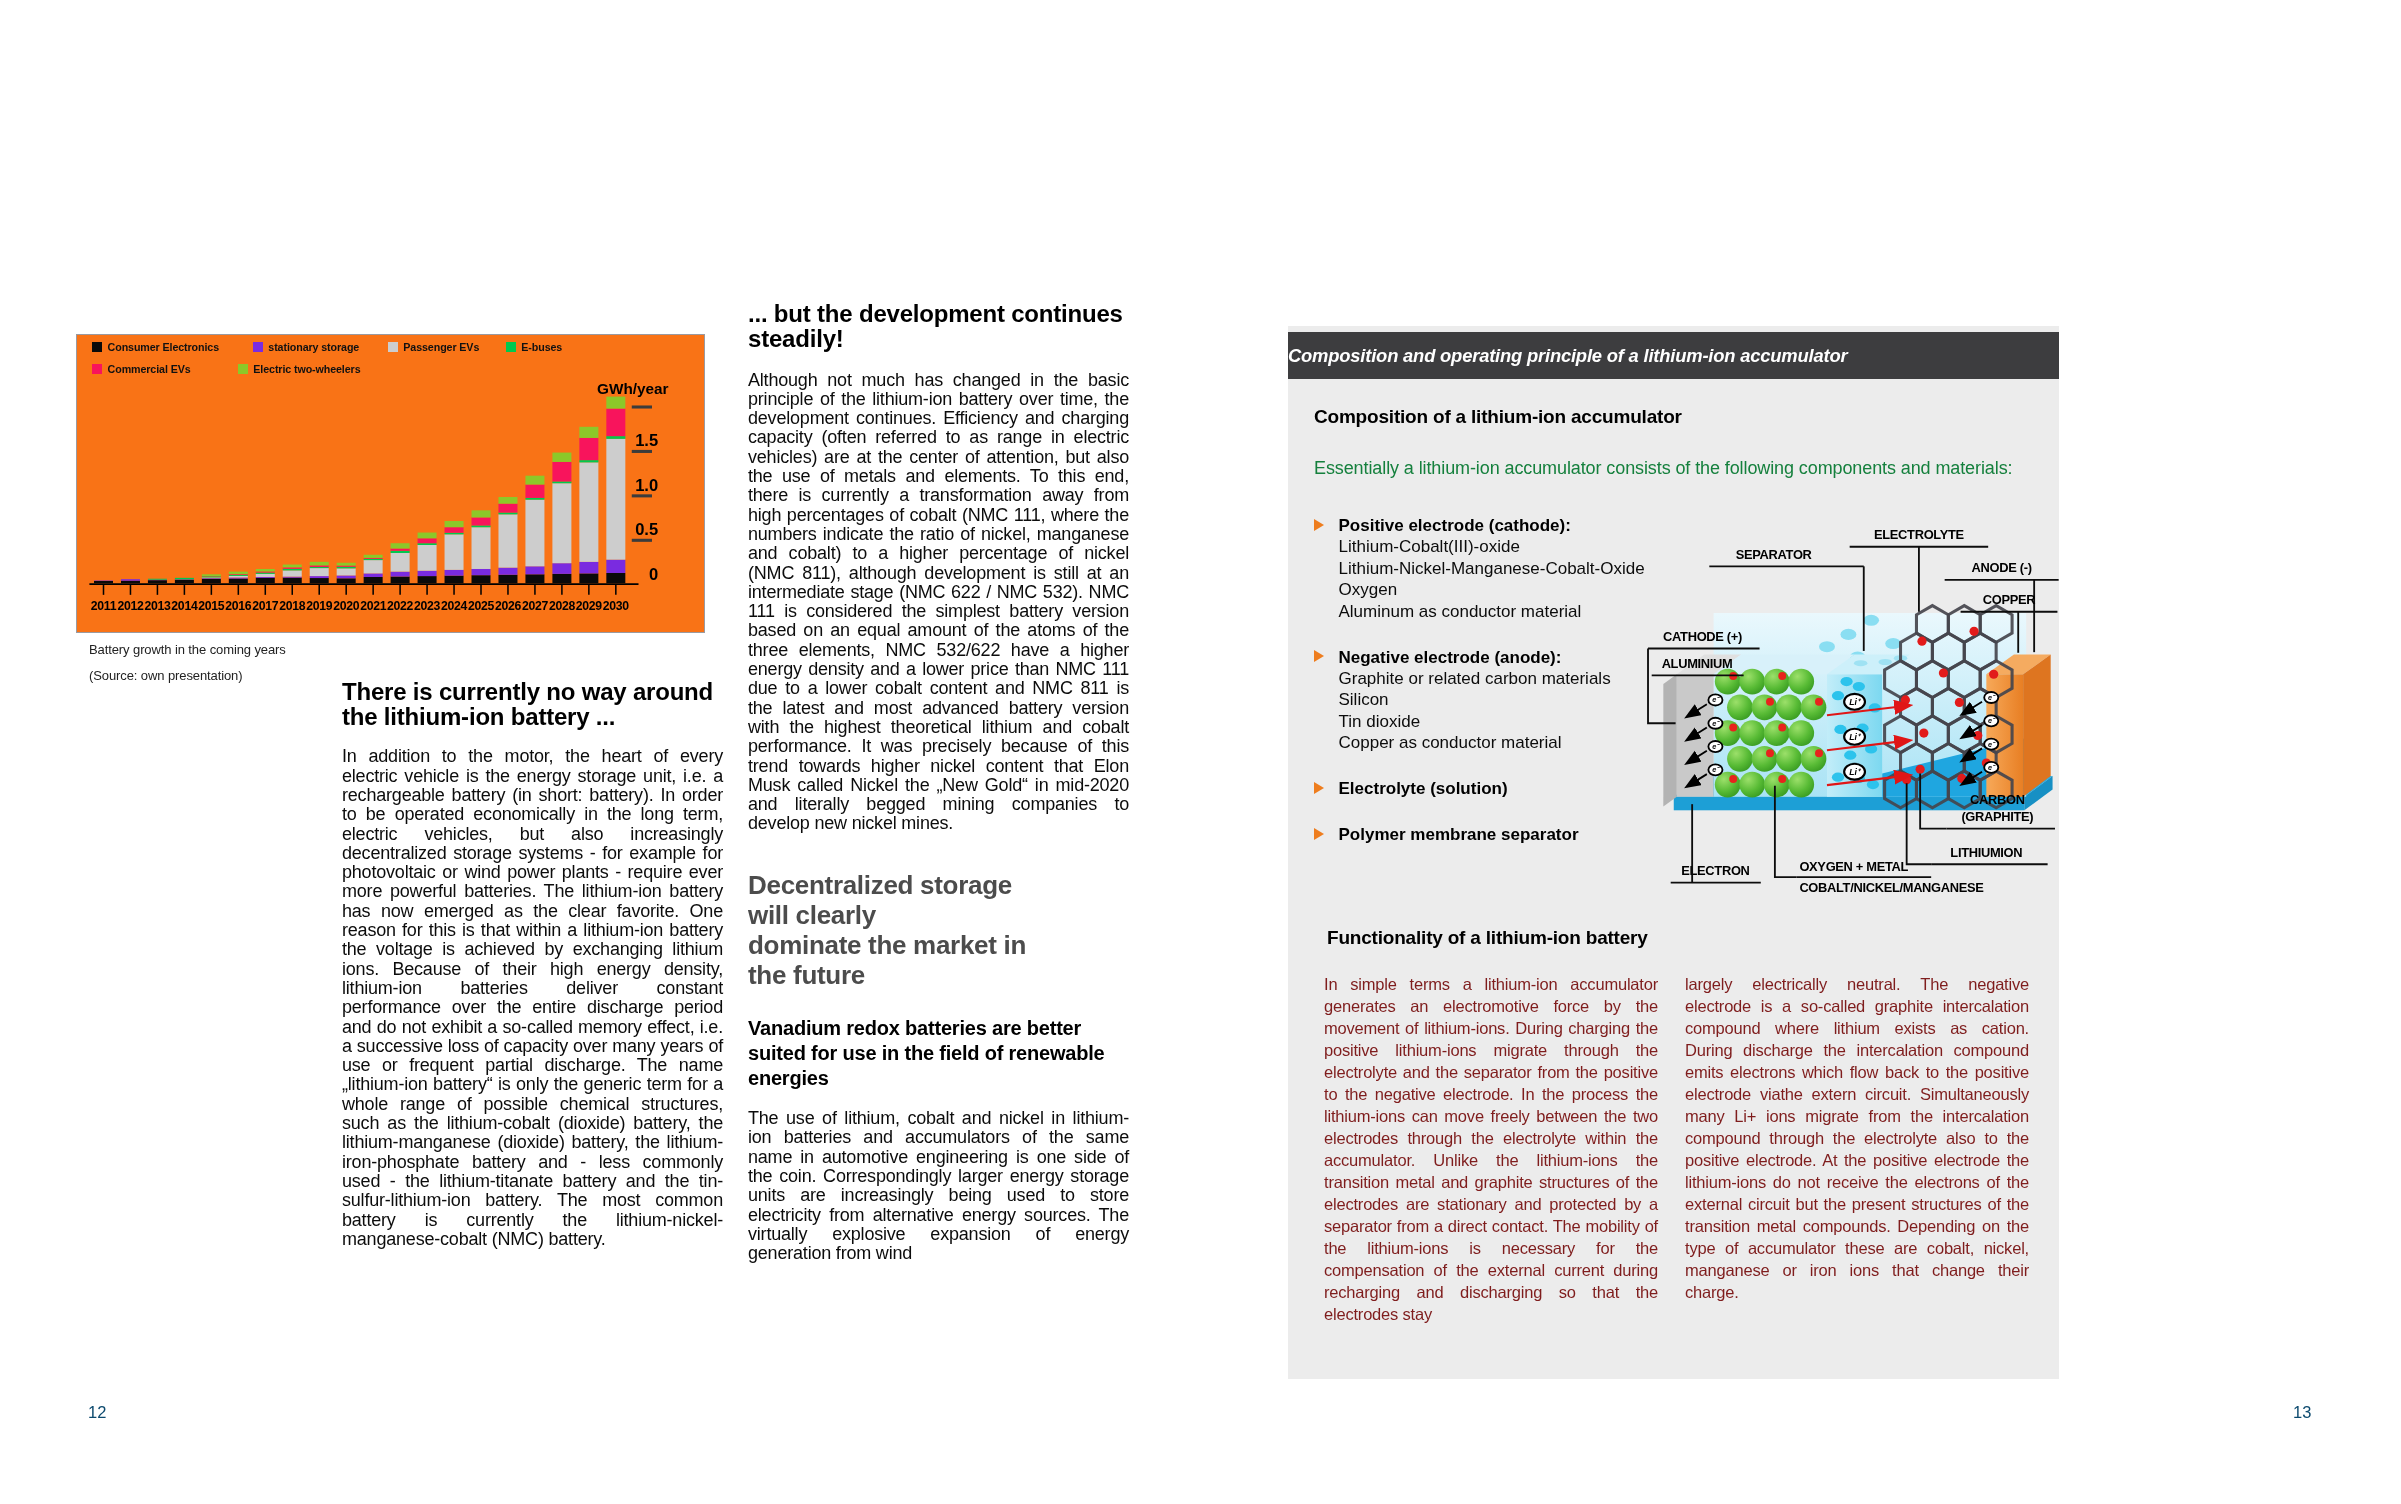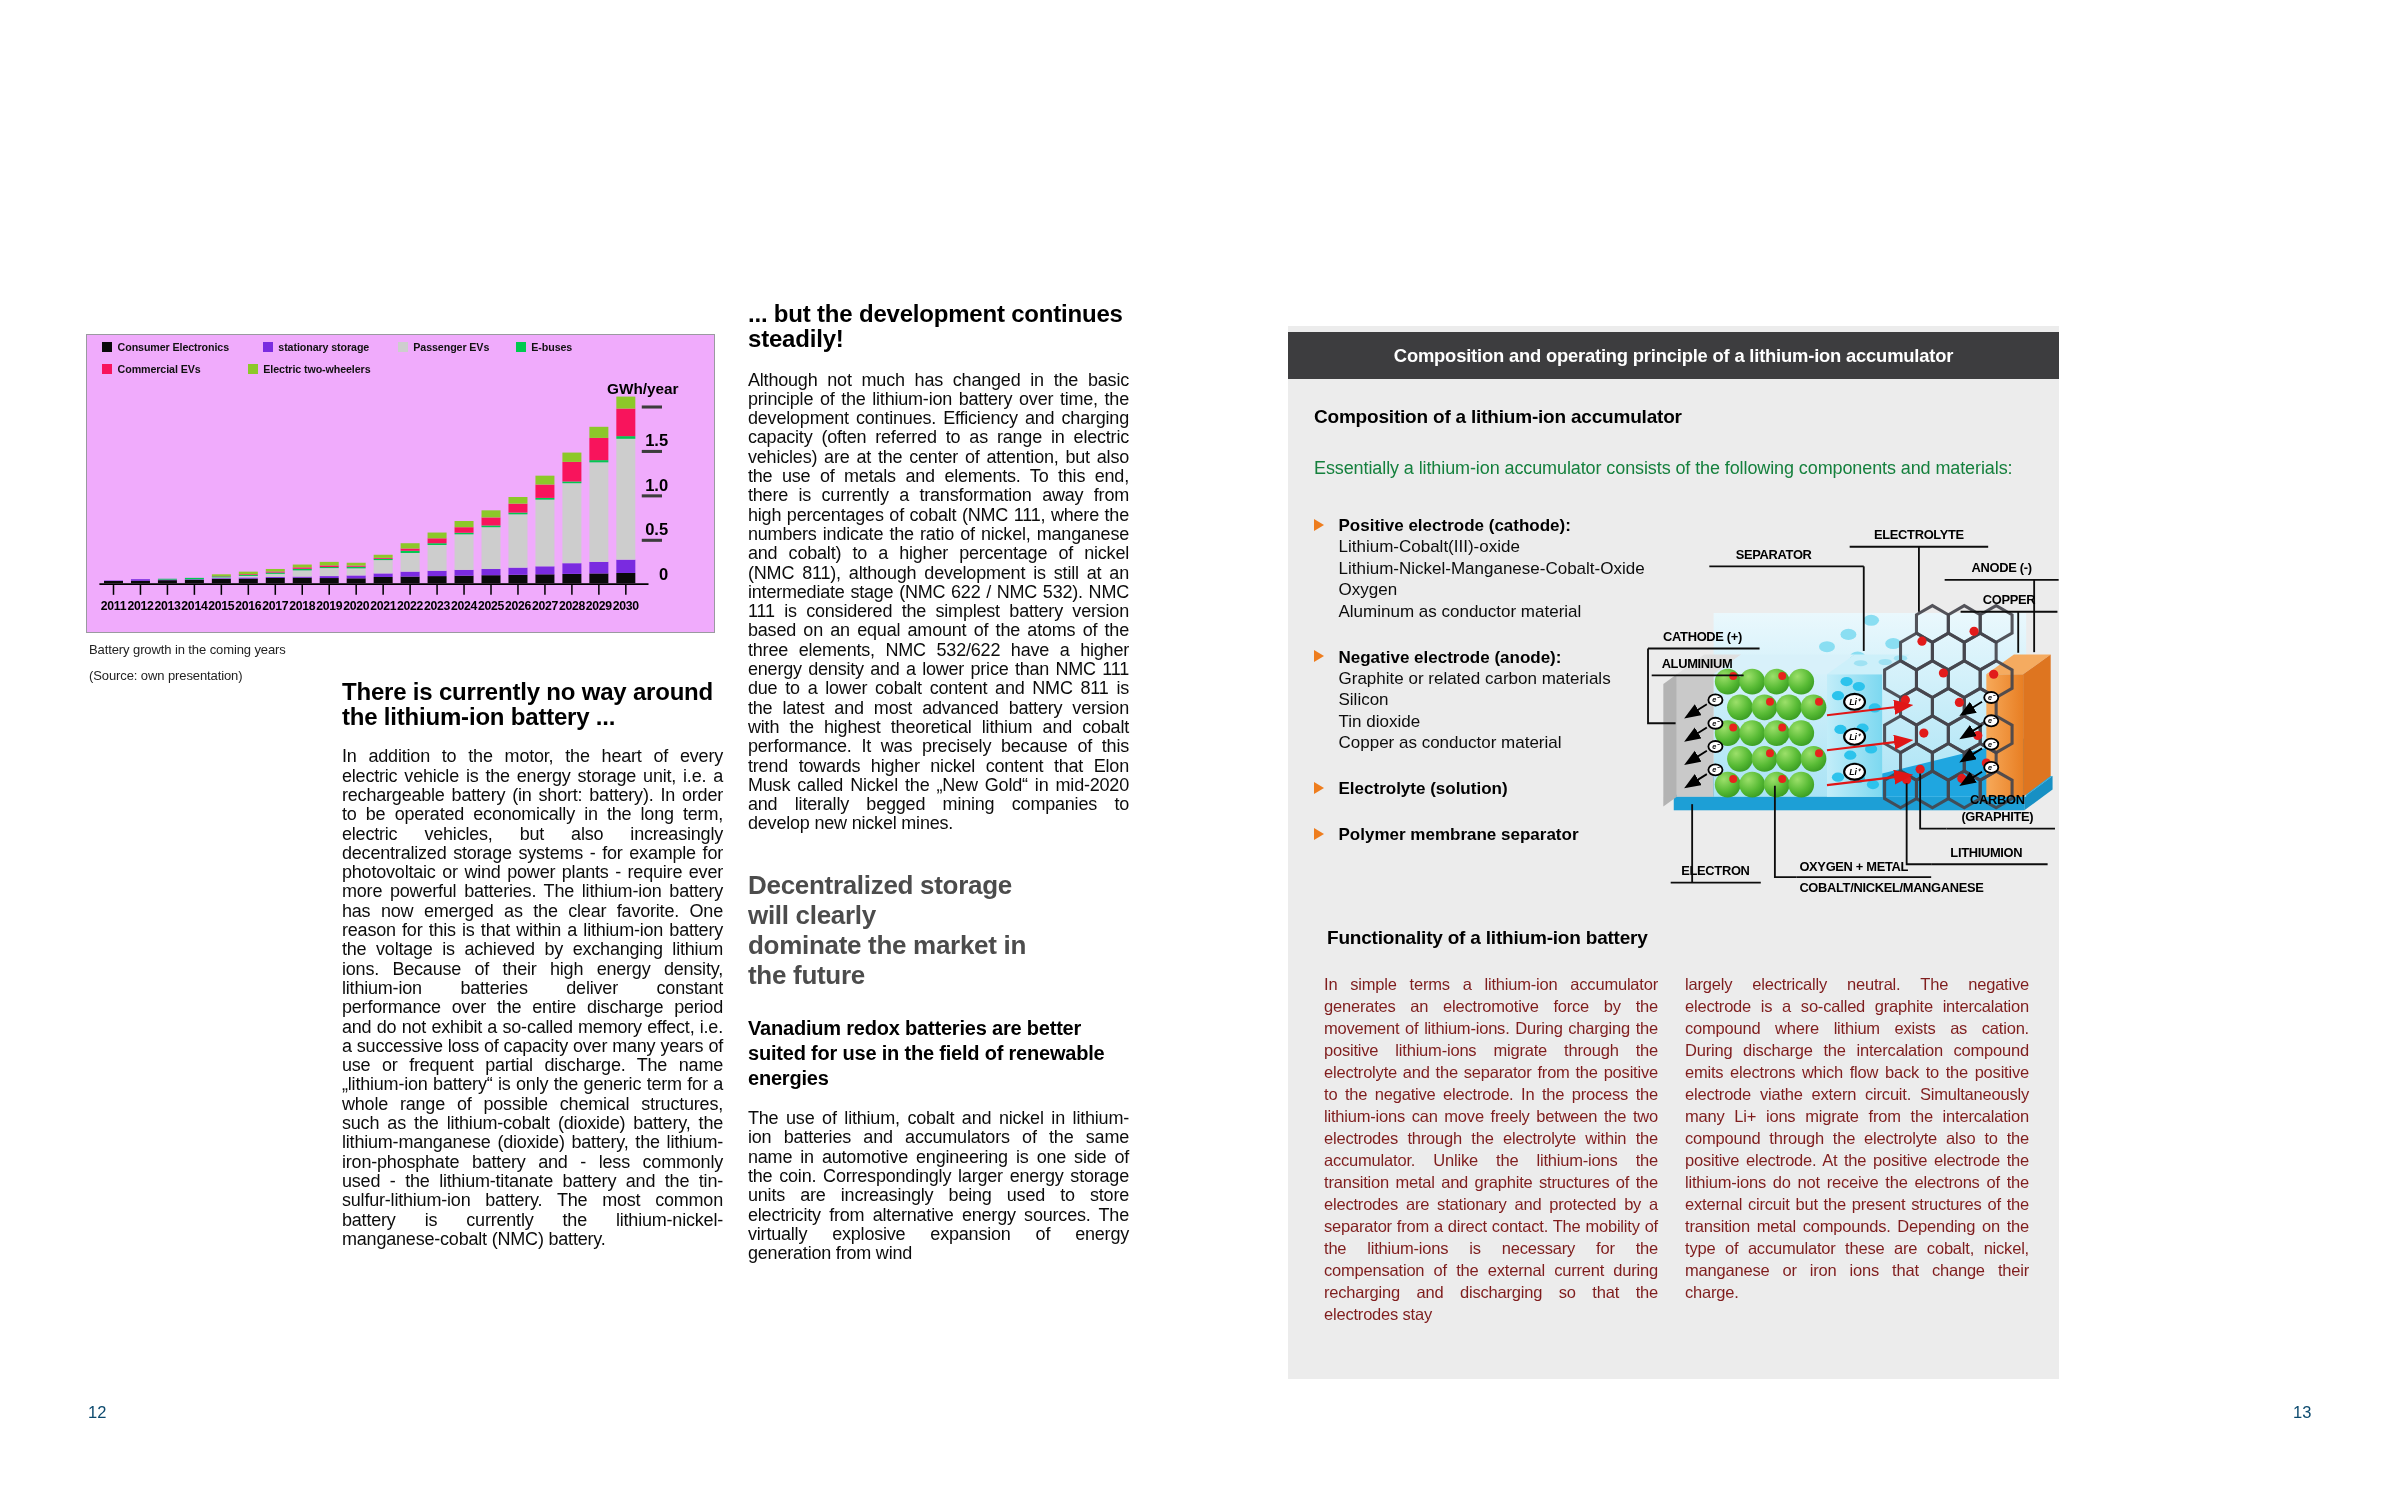--- a/index.html
+++ b/index.html
@@ -3,37 +3,37 @@
 <meta charset="utf-8">
 <style>
   html,body{margin:0;padding:0;}
   body{
     width:2401px;height:1505px;background:#ffffff;position:relative;overflow:hidden;
     font-family:"Liberation Sans", sans-serif;color:#111;
   }
   .abs{position:absolute;}
 
   
-  .chart-box{left:86px;top:334px;width:627px;height:297px;border:0.6px solid #9a9aa0;background:#f0abfc;}
+  .chart-box{left:76px;top:334px;width:627px;height:297px;border:0.6px solid #9a9aa0;background:#f97316;}
   .legend-item{position:absolute;display:flex;align-items:center;gap:5.5px;}
   .legend-item .sw{width:9.8px;height:9.8px;display:inline-block;flex:0 0 auto;}
   .legend-item .lbl{font-size:10.7px;font-weight:bold;letter-spacing:-0.1px;white-space:nowrap;}
 
   .chart-caption{font-size:13px;color:#222;letter-spacing:-0.1px;}
 
   
   .col-head{font-size:24px;font-weight:bold;line-height:25px;letter-spacing:-0.2px;color:#000;}
   .body-text{font-size:18px;line-height:19.3px;text-align:justify;letter-spacing:-0.2px;color:#0c0c0c;}
   .big-head{font-size:26px;font-weight:bold;line-height:30px;color:#4c4c4c;letter-spacing:-0.3px;white-space:pre-line;}
   .page-num{font-size:16.5px;color:#0c4a6e;}
 
   
   .panel{left:1288px;top:326px;width:771px;height:1053px;background:#ececec;}
   .panel-bar{position:absolute;left:0;top:6.1px;width:100%;height:47px;background:#3d3d3f;}
-  .panel-bar span{display:block;text-align:center;line-height:47px;color:#fff;font-size:18.4px;font-weight:bold;letter-spacing:-0.2px;}
+  .panel-bar span{display:block;text-align:left;line-height:47px;color:#fff;font-size:18.4px;font-weight:bold;letter-spacing:-0.2px;font-style:italic;}
   .panel-h{position:absolute;font-size:19px;font-weight:bold;letter-spacing:-0.2px;color:#000;}
   .panel-intro{position:absolute;font-size:18px;letter-spacing:-0.1px;color:#15803d;}
   .bullet-group{position:relative;padding-left:24.5px;margin-bottom:24.5px;}
   .bullet-group .tri{position:absolute;left:0;top:3.7px;width:0;height:0;
      border-left:10.4px solid #ee7d1e;border-top:6.7px solid transparent;border-bottom:6.7px solid transparent;}
   .bullet-title{font-weight:bold;font-size:17px;line-height:21.4px;color:#000;}
   .bullet-item{font-size:17px;line-height:21.4px;color:#0c0c0c;}
   .func-col{position:absolute;font-size:16.5px;line-height:22px;text-align:justify;letter-spacing:-0.2px;color:#7f1d1d;}
 
   

